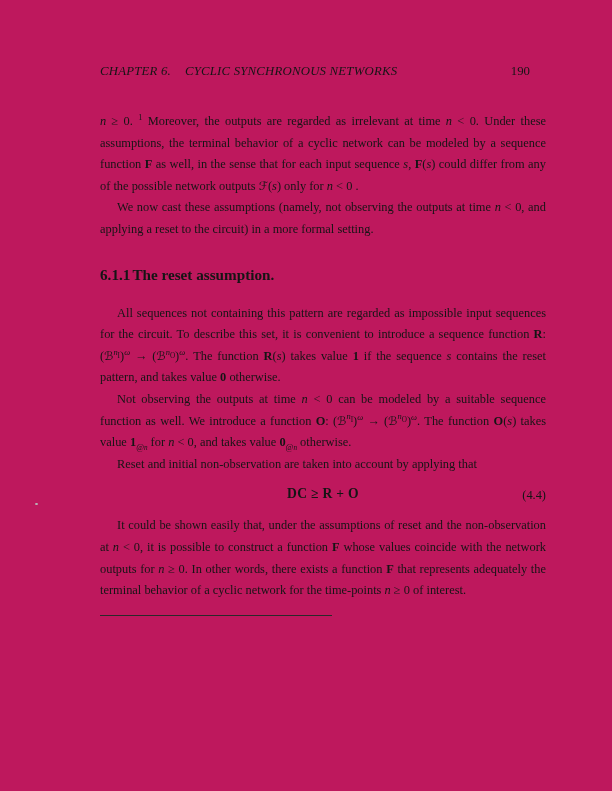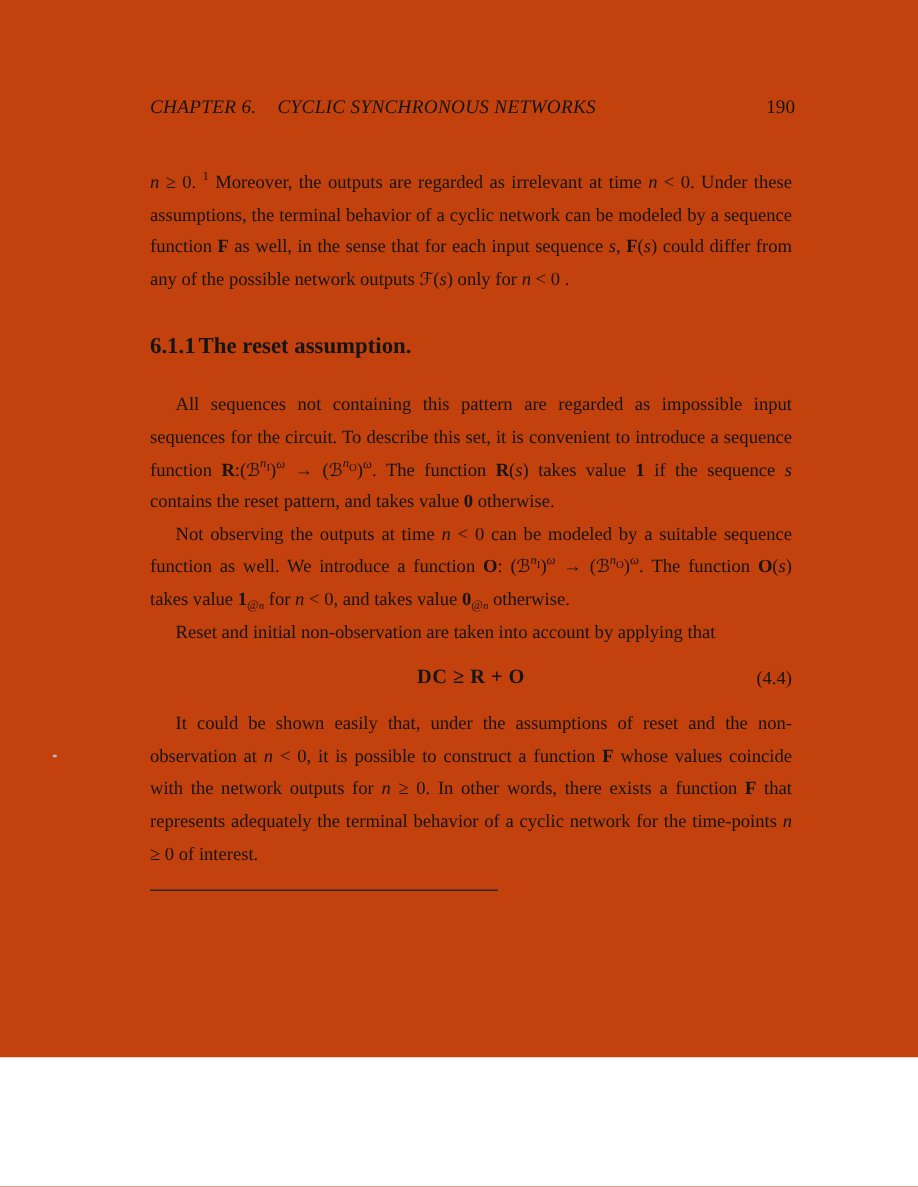--- a/index.html
+++ b/index.html
@@ -1,20 +1,20 @@
 <!DOCTYPE html>
 <html><head>
 <meta charset="utf-8">
 <style>
   html, body { margin: 0; padding: 0; }
   .page {
     position: relative;
     width: 612px;
-    height: 705px;
-    background: #c2410c;
+    height: 791px;
+    background: #be185d;
     color: #151515;
     font-family: "Liberation Serif", "DejaVu Serif", serif;
     overflow: hidden;
   }
   .running-header {
     position: absolute;
     top: 64px;
     left: 100px;
     right: 82px;
     display: flex;
@@ -27,21 +27,21 @@
     letter-spacing: 0.2px;
     display: flex;
     gap: 14px;
   }
   .running-header .pagenum { font-style: normal; }
 
   .body-col {
     position: absolute;
     top: 111px;
     left: 100px;
-    right: 84px;
+    right: 66px;
     font-size: 12.4px;
     line-height: 21.6px;
     text-align: justify;
   }
   .body-col p { margin: 0; }
   .body-col p.indent { text-indent: 17px; }
 
   sup { font-size: 68%; line-height: 0; }
   sub { font-size: 68%; line-height: 0; }
   sup sub, sub i { font-size: 85%; }
@@ -106,20 +106,21 @@
     <span class="chapter">
       <span>CHAPTER 6.</span>
       <span>CYCLIC SYNCHRONOUS NETWORKS</span>
     </span>
     <span class="pagenum">190</span>
   </div>
 
   <div class="body-col">
 
     <p><i>n</i> ≥ 0. <sup>1</sup> Moreover, the outputs are regarded as irrelevant at time <i>n</i> &lt; 0.  Under these assumptions, the terminal behavior of a cyclic network can be modeled by a sequence function <b>F</b> as well, in the sense that for each input sequence <i>s</i>, <b>F</b>(<i>s</i>) could differ from any of the possible network outputs <span class="scr">ℱ</span>(<i>s</i>) only for <i>n</i> &lt; 0 .</p>
+    <p class="indent">We now cast these assumptions (namely, not observing the outputs at time <i>n</i> &lt; 0, and applying a reset to the circuit) in a more formal setting.</p>
 
     <div class="section-heading">
       <span>6.1.1</span>
       <span>The reset assumption.</span>
     </div>
 
     <p class="indent">All sequences not containing this pattern are regarded as impossible input sequences for the circuit.  To describe this set, it is convenient to introduce a sequence function <b>R</b>:(<span class="scr">ℬ</span><sup><i>n</i><sub>I</sub></sup>)<sup><i>ω</i></sup> → (<span class="scr">ℬ</span><sup><i>n</i><sub>O</sub></sup>)<sup><i>ω</i></sup>.  The function <b>R</b>(<i>s</i>) takes value <b>1</b> if the sequence <i>s</i> contains the reset pattern, and takes value <b>0</b> otherwise.</p>
     <p class="indent">Not observing the outputs at time <i>n</i> &lt; 0 can be modeled by a suitable sequence function as well.  We introduce a function <b>O</b>: (<span class="scr">ℬ</span><sup><i>n</i><sub>I</sub></sup>)<sup><i>ω</i></sup> → (<span class="scr">ℬ</span><sup><i>n</i><sub>O</sub></sup>)<sup><i>ω</i></sup>.  The function <b>O</b>(<i>s</i>) takes value <b>1</b><sub>@<i>n</i></sub> for <i>n</i> &lt; 0, and takes value <b>0</b><sub>@<i>n</i></sub> otherwise.</p>
     <p class="indent">Reset and initial non-observation are taken into account by applying that</p>
 

